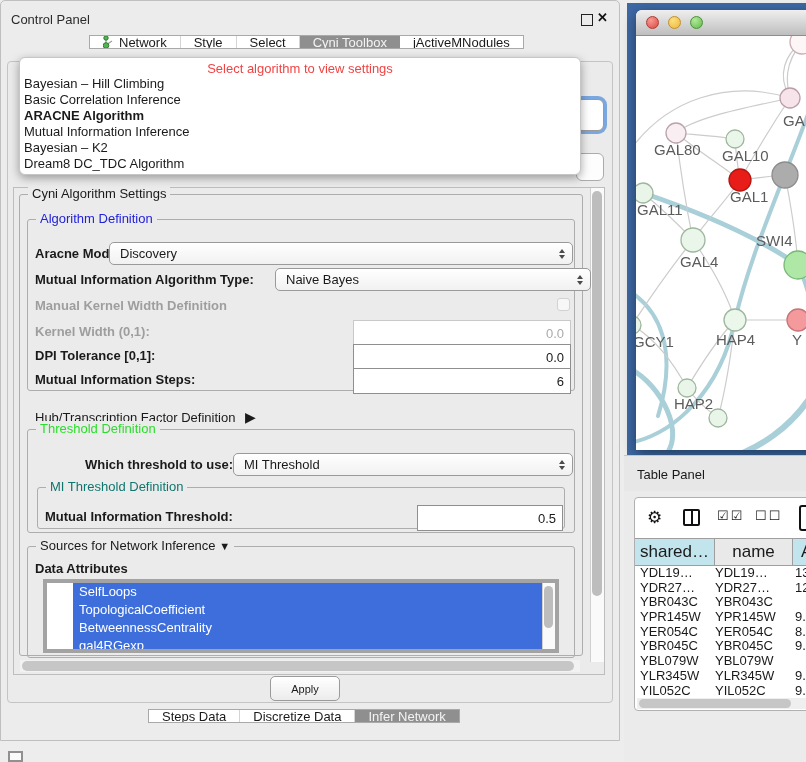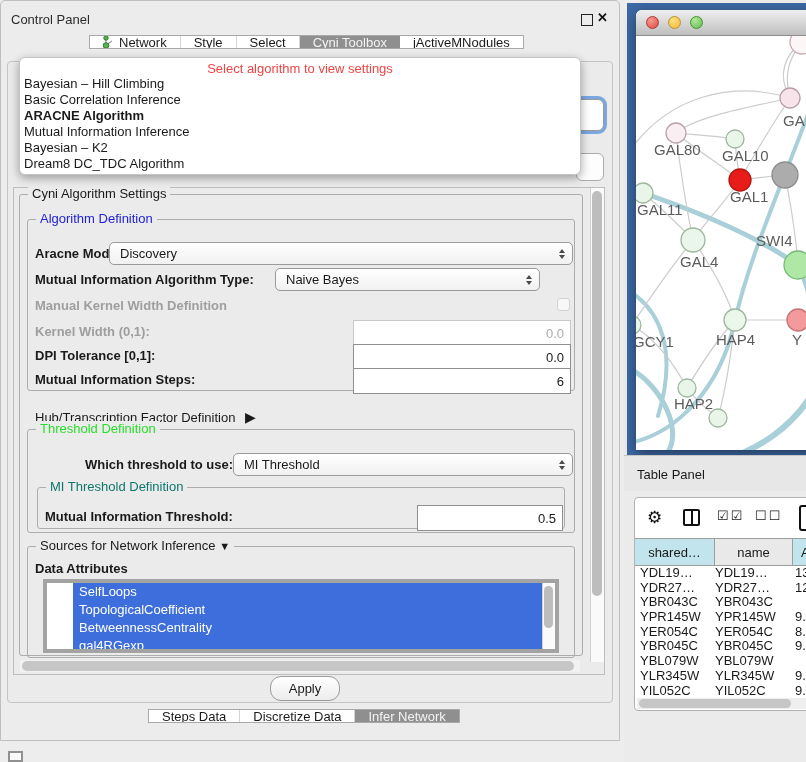--- a/index.html
+++ b/index.html
@@ -42,39 +42,39 @@
   .tri-dn{width:0;height:0;border-left:3.5px solid transparent;border-right:3.5px solid transparent;border-top:4.5px solid #4a4a4a;}
   .field{background:#fff;border:1px solid #8f8f8f;font-size:13px;display:flex;align-items:center;
          justify-content:flex-end;padding:12px 6px;box-sizing:border-box;}
   .field.dis{border-color:#C9C9C9;color:#ABABAB;}
   .checkbox{width:13px;height:13px;border:1px solid #D2D2D2;border-radius:3px;background:#F7F7F7;box-sizing:border-box;}
   .vsb{background:#FAFAFA;border-left:1px solid #D0D0D0;}
   .vsb-thumb{position:absolute;left:1px;width:10px;background:#BDBDBD;border-radius:6px;}
   .hsb-thumb{position:absolute;top:1px;height:10px;background:#C6C6C6;border-radius:6px;}
   .listbox{background:#fff;border:4px solid #a3a3a3;box-sizing:border-box;padding-left:26px;}
   .li{height:18px;line-height:18px;padding-left:6px;background:#3D6EDC;color:#fff;font-size:13px;white-space:nowrap;}
-  .applybtn{background:linear-gradient(#ffffff,#ececec);border:1px solid #9B9B9B;border-radius:11px;
-            font-size:13px;display:flex;align-items:center;justify-content:center;}
+  .applybtn{background:linear-gradient(#ffffff,#ececec);border:1px solid #9B9B9B;border-radius:5px;
+            font-size:11px;display:flex;align-items:center;justify-content:center;}
   
   #desktop{left:627px;top:3px;width:179px;height:459px;background:#3E69A5;}
   #net-window{left:636px;top:10px;width:200px;height:440px;border-radius:6px 6px 0 0;
               box-shadow:0 4px 14px rgba(0,0,0,.45);background:#fff;}
   #net-titlebar{left:0;top:0;width:100%;height:26px;border-radius:6px 6px 0 0;
                 background:linear-gradient(#EFEFEF,#BEBEBE);border-bottom:1px solid #8E8E8E;box-sizing:border-box;}
   .tlight{width:13px;height:13px;border-radius:50%;top:6px;box-sizing:border-box;}
   svg text{font-family:"Liberation Sans",sans-serif;font-size:15px;fill:#5C5C5C;}
   
   #tp-titlebar{left:624px;top:455px;width:182px;height:36px;background:#E7E7E7;border-top:1px solid #C6C6C6;box-sizing:border-box;}
   #tp-body{left:624px;top:491px;width:182px;height:271px;background:#EBEBEB;}
   #tp-inner{left:634px;top:497px;width:190px;height:214px;background:#fff;border:1px solid #B0B0B0;border-radius:4px;box-sizing:border-box;}
   .tp-icon{font-size:17px;color:#111;}
   .col-icon{width:17px;height:17px;border:2px solid #111;border-radius:2px;box-sizing:border-box;}
   .col-icon div{width:2px;height:100%;background:#111;margin:0 auto;}
   .page-icon{width:22px;height:26px;border:2px solid #111;border-radius:3px;background:#fff;box-sizing:border-box;}
-  .th{font-size:13px;display:flex;align-items:center;justify-content:center;border-right:1px solid #9E9E9E;box-sizing:border-box;height:100%;}
+  .th{font-size:17px;display:flex;align-items:center;justify-content:center;border-right:1px solid #9E9E9E;box-sizing:border-box;height:100%;}
   .tr{display:flex;font-size:13px;height:14.7px;line-height:14.7px;}
   .td1{width:80px;padding-left:5px;box-sizing:border-box;white-space:nowrap;overflow:hidden;}
   .td2{width:78px;white-space:nowrap;overflow:hidden;}
   .td3{padding-left:2px;white-space:nowrap;}
   .mini-icon{left:8px;top:751px;width:15px;height:11px;border:2px solid #909090;background:#FAFAFA;box-sizing:border-box;}
 </style>
 </head>
 <body>
 
 <div id="screen">
@@ -146,21 +146,21 @@
     </div>
     <div class="abs lbl b" style="left:34px;top:245px;z-index:7;">Aracne Mode:</div>
     <div class="abs combo" style="left:108px;top:241px;width:464px;height:23px;z-index:7;">
       <span>Discovery</span>
       <span class="arrows">
           <span class="tri-up"></span>
           <span class="tri-dn"></span>
         </span>
     </div>
     <div class="abs lbl b" style="left:34px;top:271px;z-index:7;">Mutual Information Algorithm Type:</div>
-    <div class="abs combo" style="left:274px;top:267px;width:265px;height:23px;z-index:7;">
+    <div class="abs combo" style="left:274px;top:267px;width:316px;height:23px;z-index:7;">
       <span>Naive Bayes</span>
       <span class="arrows">
           <span class="tri-up"></span>
           <span class="tri-dn"></span>
         </span>
     </div>
     <div class="abs lbl b grayed" style="left:34px;top:297px;z-index:7;">Manual Kernel Width Definition</div>
     <div class="abs checkbox" style="left:556px;top:297px;z-index:7;"></div>
     <div class="abs lbl b grayed" style="left:34px;top:323px;z-index:7;">Kernel Width (0,1):</div>
     <div class="abs field dis" style="left:352px;top:319px;width:218px;height:22px;z-index:7;">

